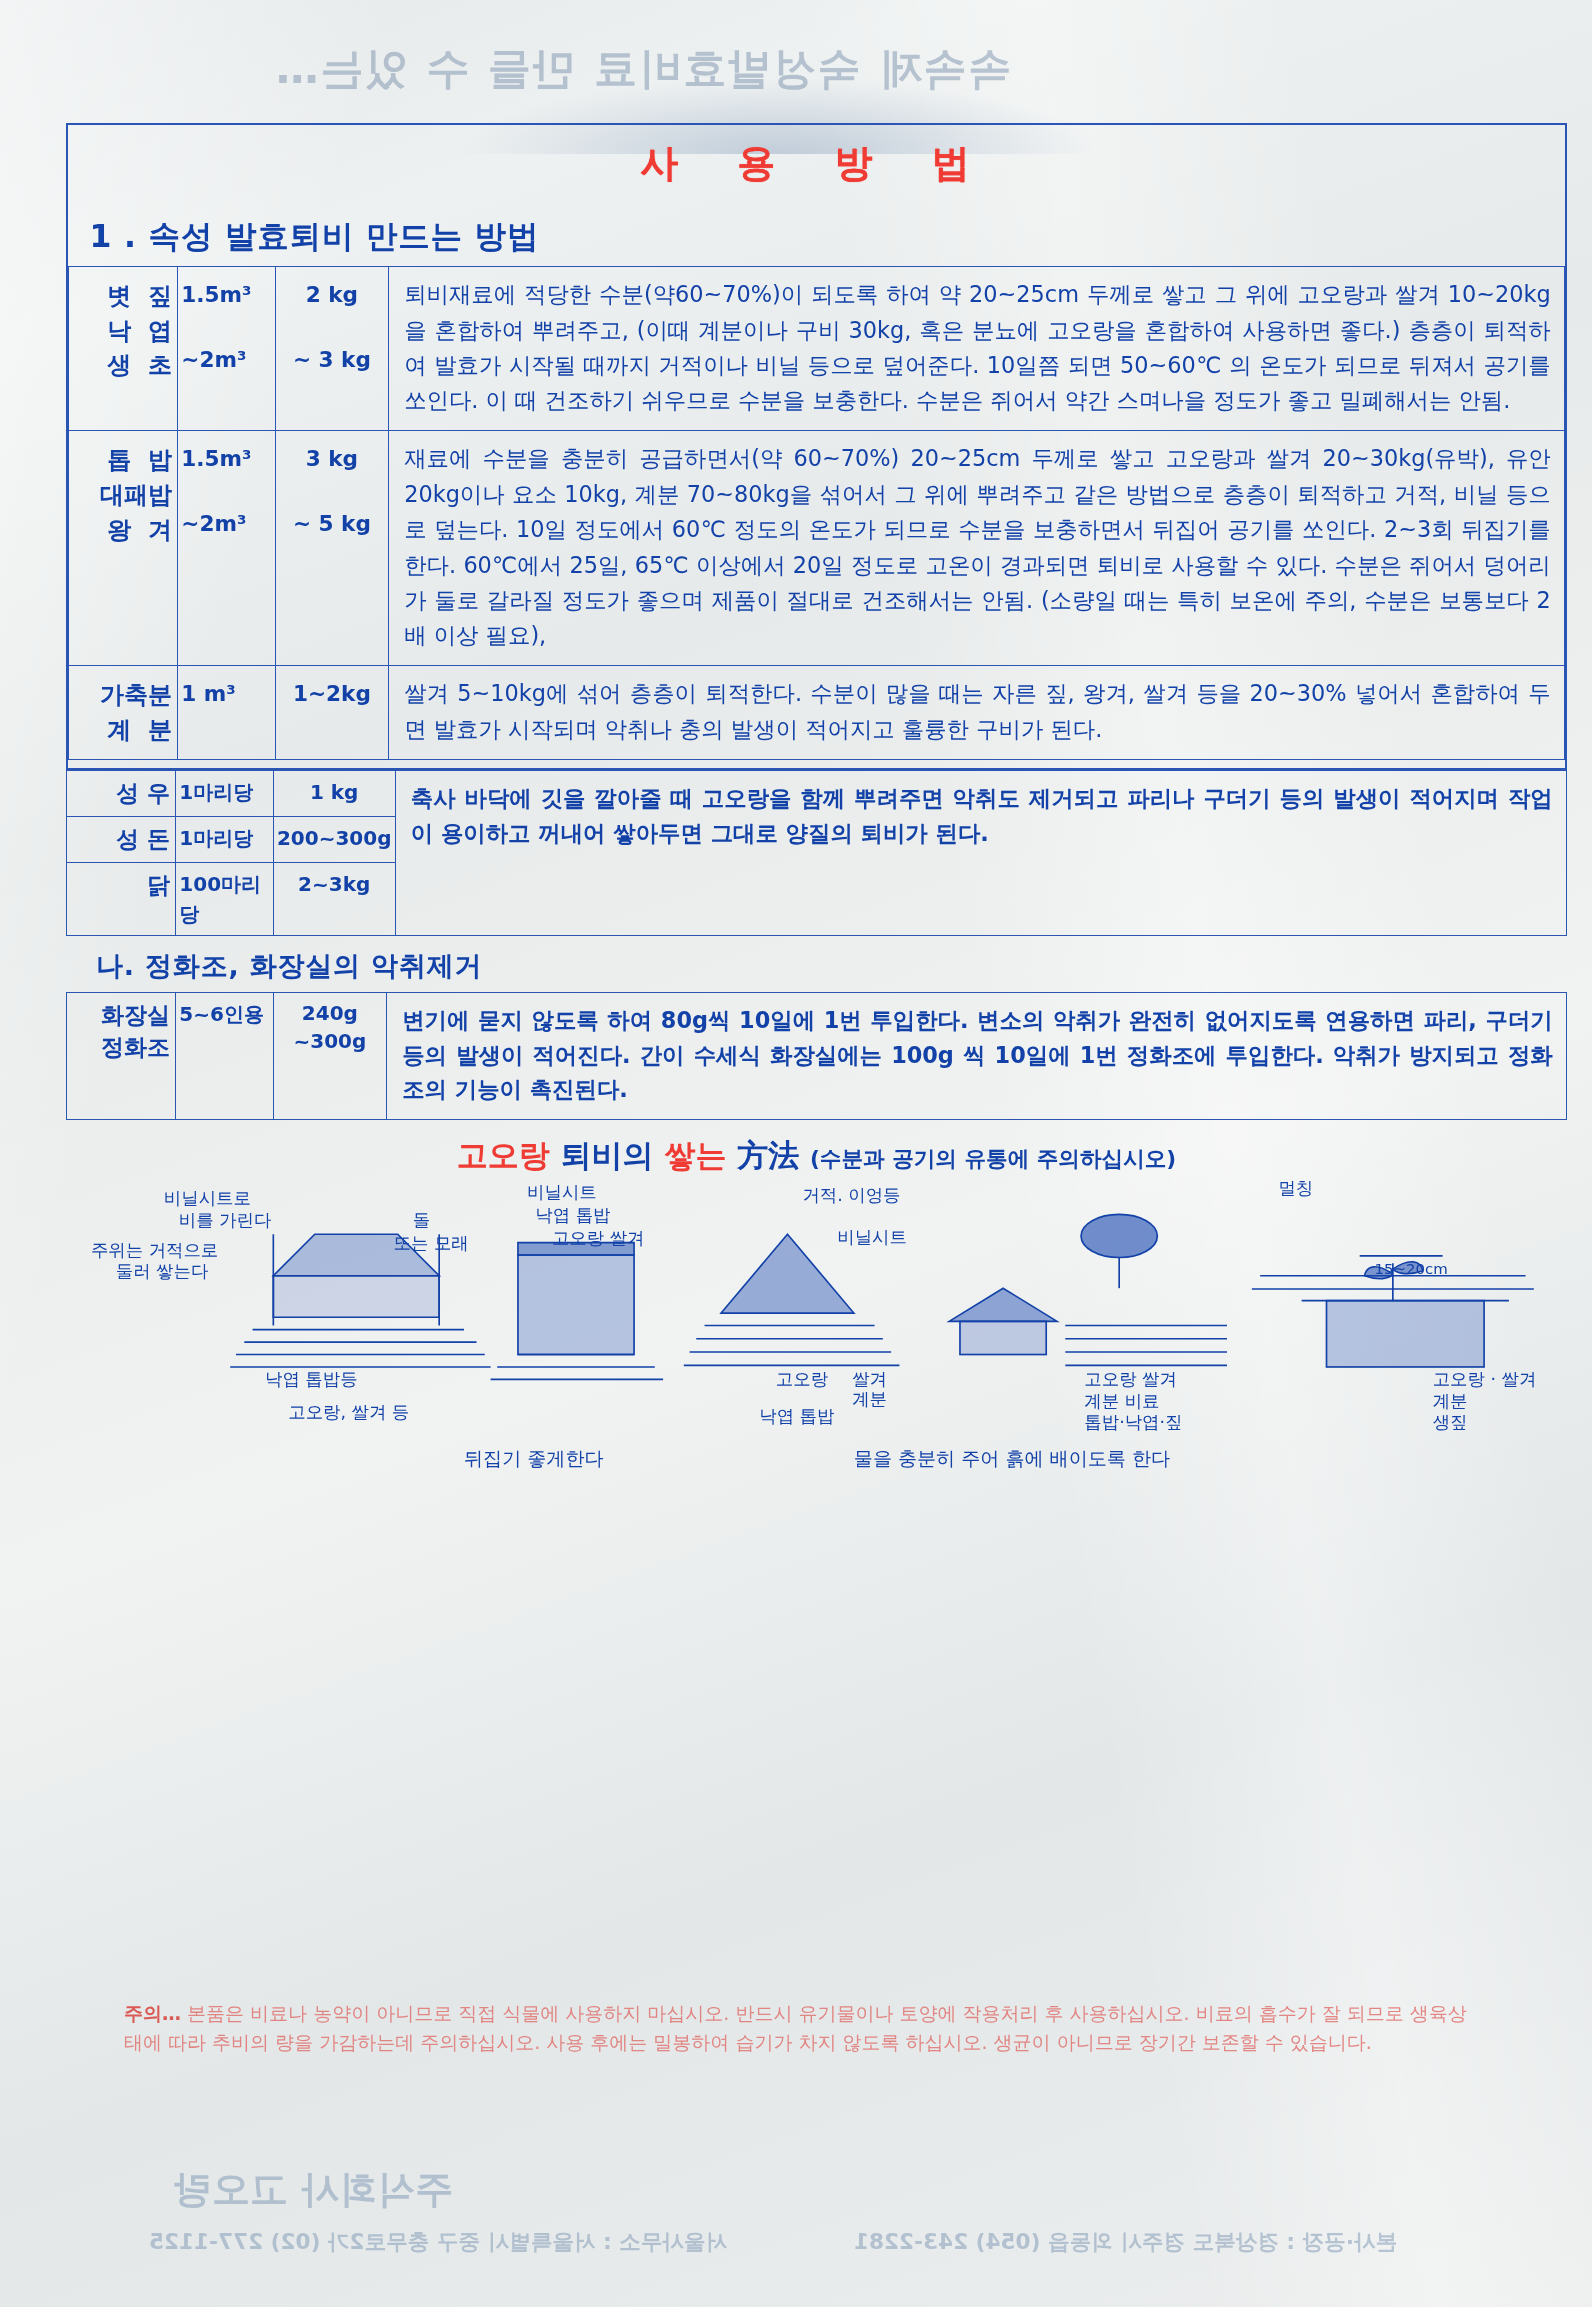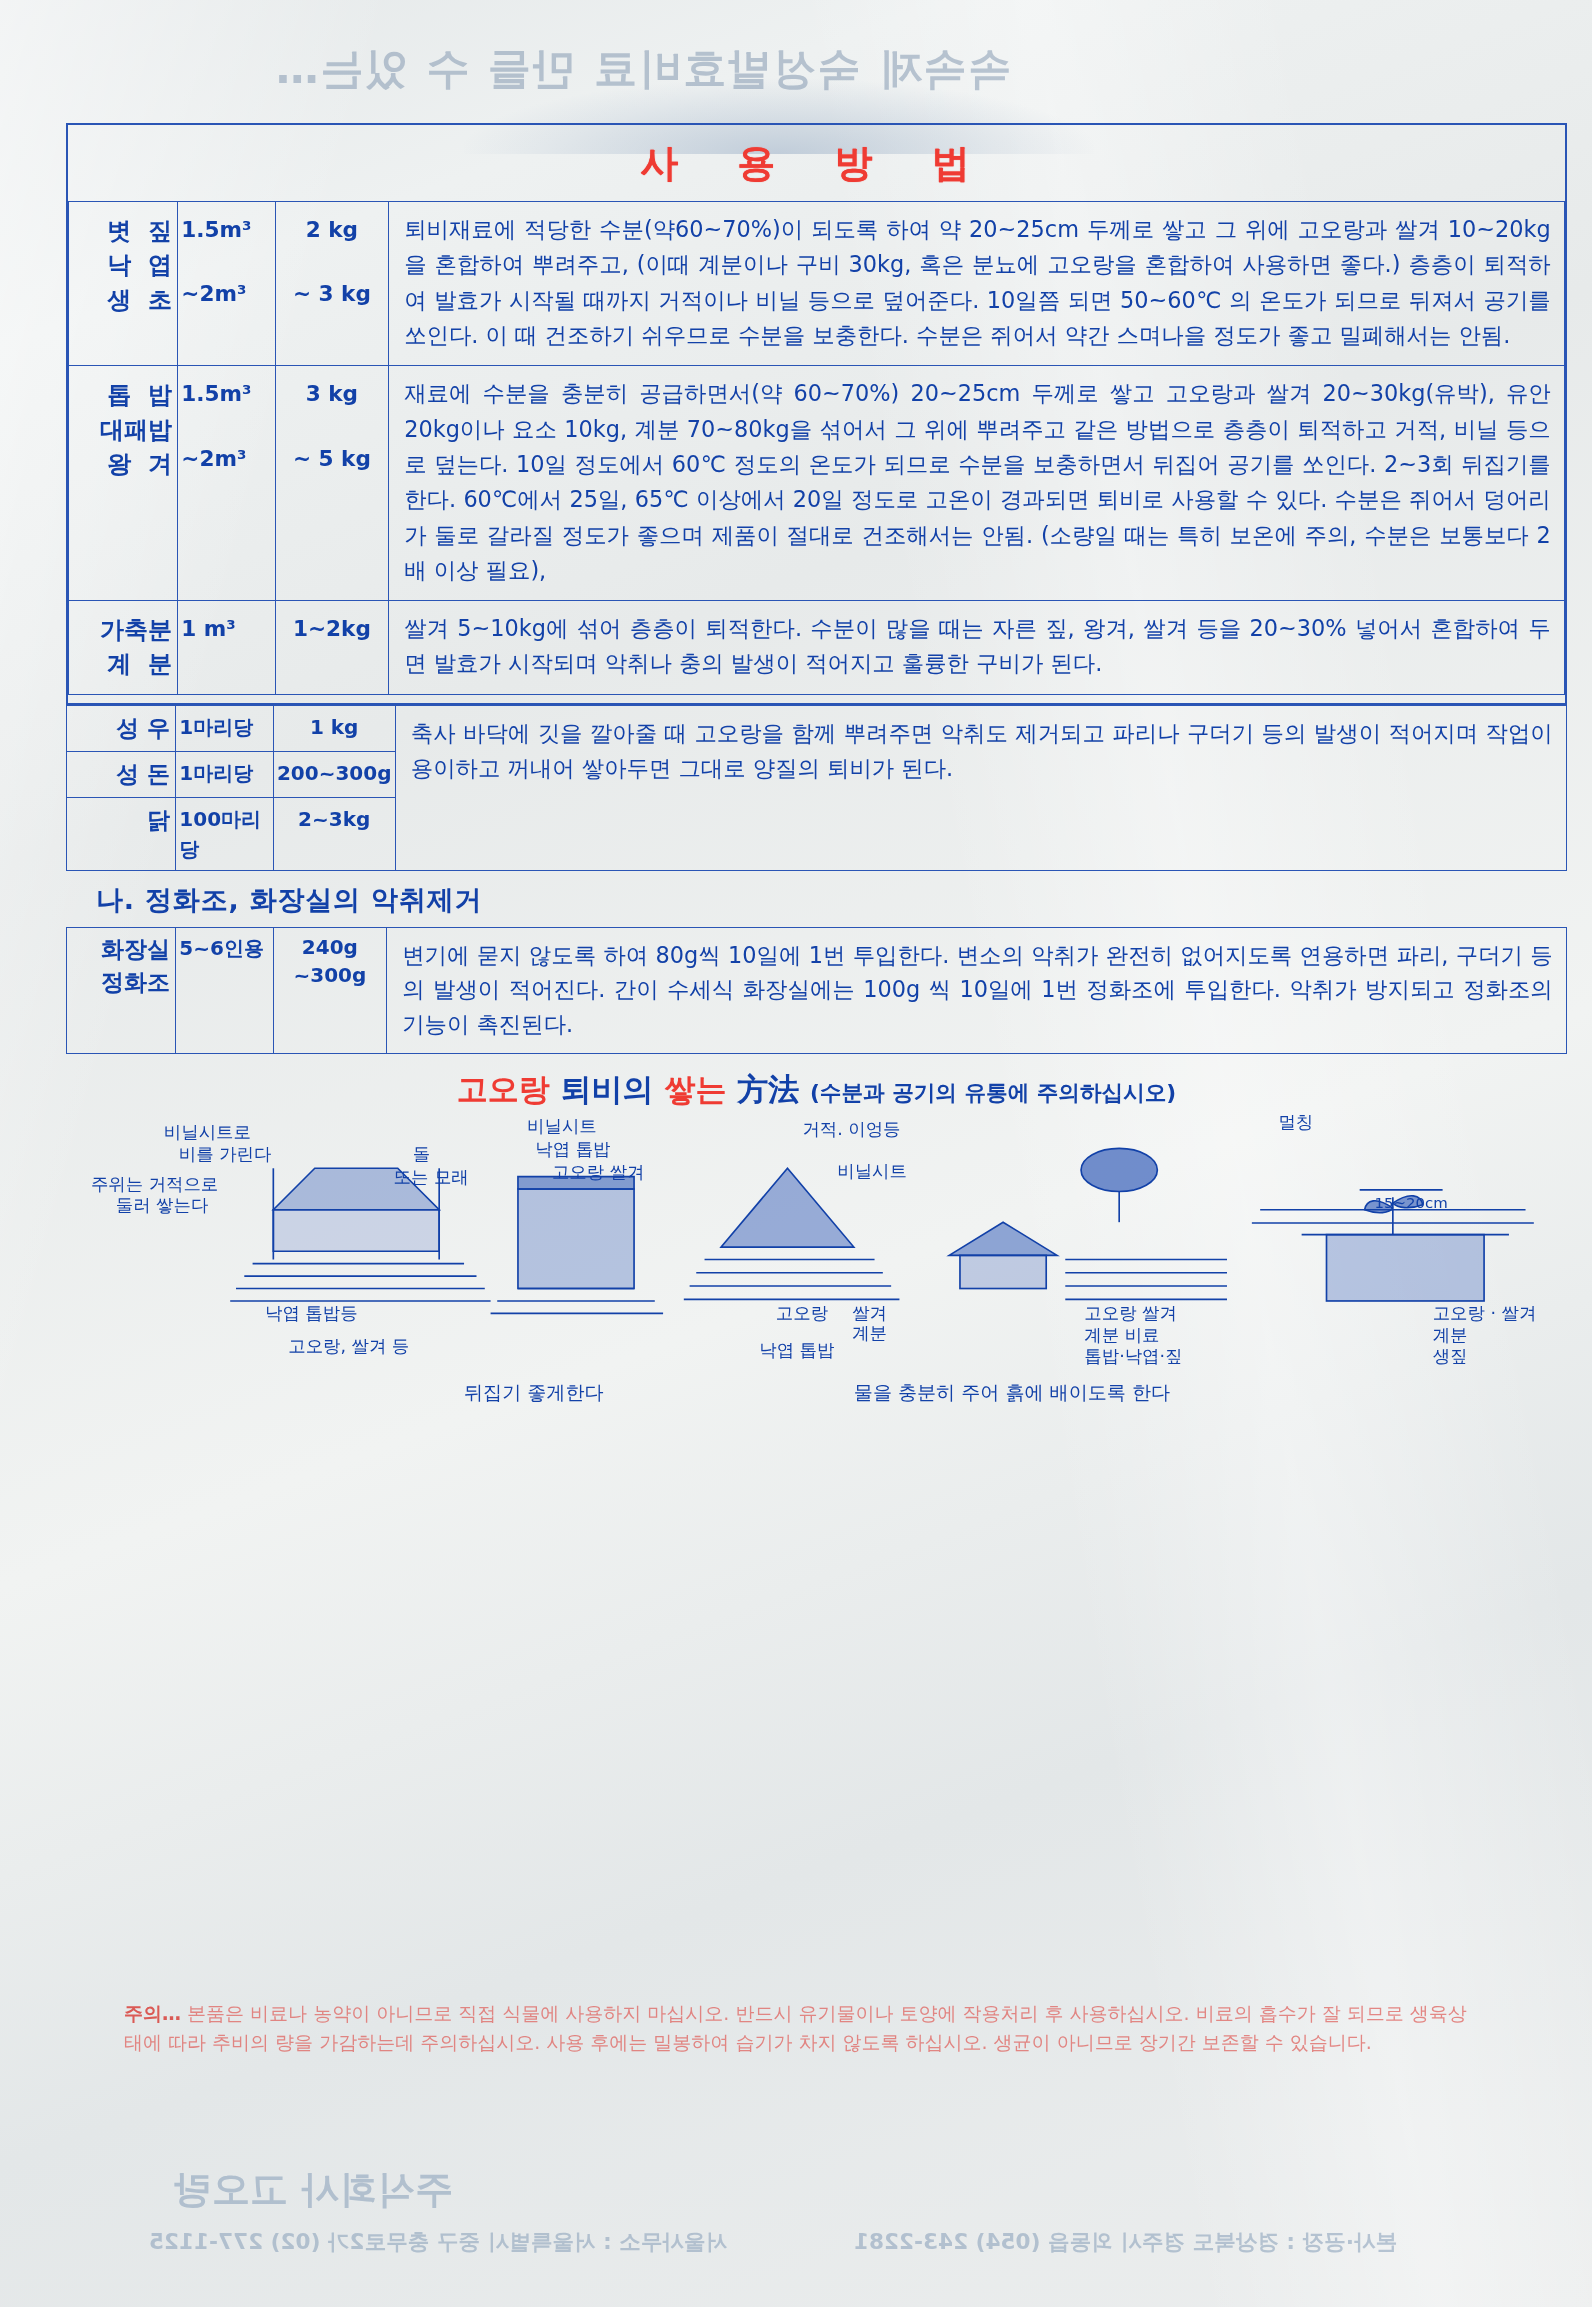--- a/index.html
+++ b/index.html
@@ -65,21 +65,21 @@
   .c-amt{width:106px;text-align:center;font-size:21.6px;font-weight:bold;padding:11.6px 3.3px;line-height:1.5;}
   .c-desc{padding:10px 13.3px 11.6px 15px;font-size:22.4px;line-height:1.58;text-align:justify;}
   .sub-h{
     font-size:27px;font-weight:bold;padding:11.6px 0 8.3px 30px;letter-spacing:0.8px;
   }
   .sec2-h{font-size:31.5px;font-weight:bold;padding:21.6px 0 10px 30px;}
   .small-tbl td{font-size:21.6px;}
   .small-tbl .c-mat{font-size:23px;padding:5.8px 5px;}
   .small-tbl .c-qty{font-size:20px;padding:5.8px 3.3px;}
   .small-tbl .c-amt{font-size:20px;padding:5.8px 3.3px;}
-  .small-tbl .c-desc{font-size:22.4px;line-height:1.55;}
+  .small-tbl .c-desc{font-size:22.4px;line-height:1.55;font-weight:bold;}
 
   
   #diagram{position:relative;height:357px;margin-top:10px;}
   #dia-title{
     text-align:center;font-size:31px;font-weight:bold;padding-top:5px;
   }
   #dia-title .red{color:#ef3b33;}
   #dia-title .blue{color:#1241a8;}
   #dia-title .sm{font-size:21.6px;color:#1241a8;font-weight:bold;}
   #dia-svg{position:absolute;left:0;top:46px;}
@@ -104,20 +104,21 @@
 <div id="ghost-hill"></div>
 <div class="ghost" id="ghost-top">속속제 숙성발효비료 만들 수 있는…</div>
 
 <div id="doc">
 
   <div class="title-bar">
     <div class="t">사 용 방 법</div>
   </div>
 
   <div class="frame" style="border-top:none;padding-bottom:8.3px;">
+    <div class="sec-h">1 . 속성 발효퇴비 만드는 방법</div>
 
     <table style="border-left:none;border-right:none;">
       <tbody>
       <tr>
         <td class="c-mat">볏&nbsp;&nbsp;짚<br>낙&nbsp;&nbsp;엽<br>생&nbsp;&nbsp;초</td>
         <td class="c-qty">1.5m³<br><br>~2m³</td>
         <td class="c-amt">2 kg<br><br>~ 3 kg</td>
         <td class="c-desc">퇴비재료에 적당한 수분(약60~70%)이 되도록 하여 약 20~25cm 두께로 쌓고 그 위에 고오랑과 쌀겨 10~20kg을 혼합하여 뿌려주고, (이때 계분이나 구비 30kg, 혹은 분뇨에 고오랑을 혼합하여 사용하면 좋다.) 층층이 퇴적하여 발효가 시작될 때까지 거적이나 비닐 등으로 덮어준다. 10일쯤 되면 50~60℃ 의 온도가 되므로 뒤져서 공기를 쏘인다. 이 때 건조하기 쉬우므로 수분을 보충한다. 수분은 쥐어서 약간 스며나을 정도가 좋고 밀폐해서는 안됨.</td>
       </tr>
       <tr>

